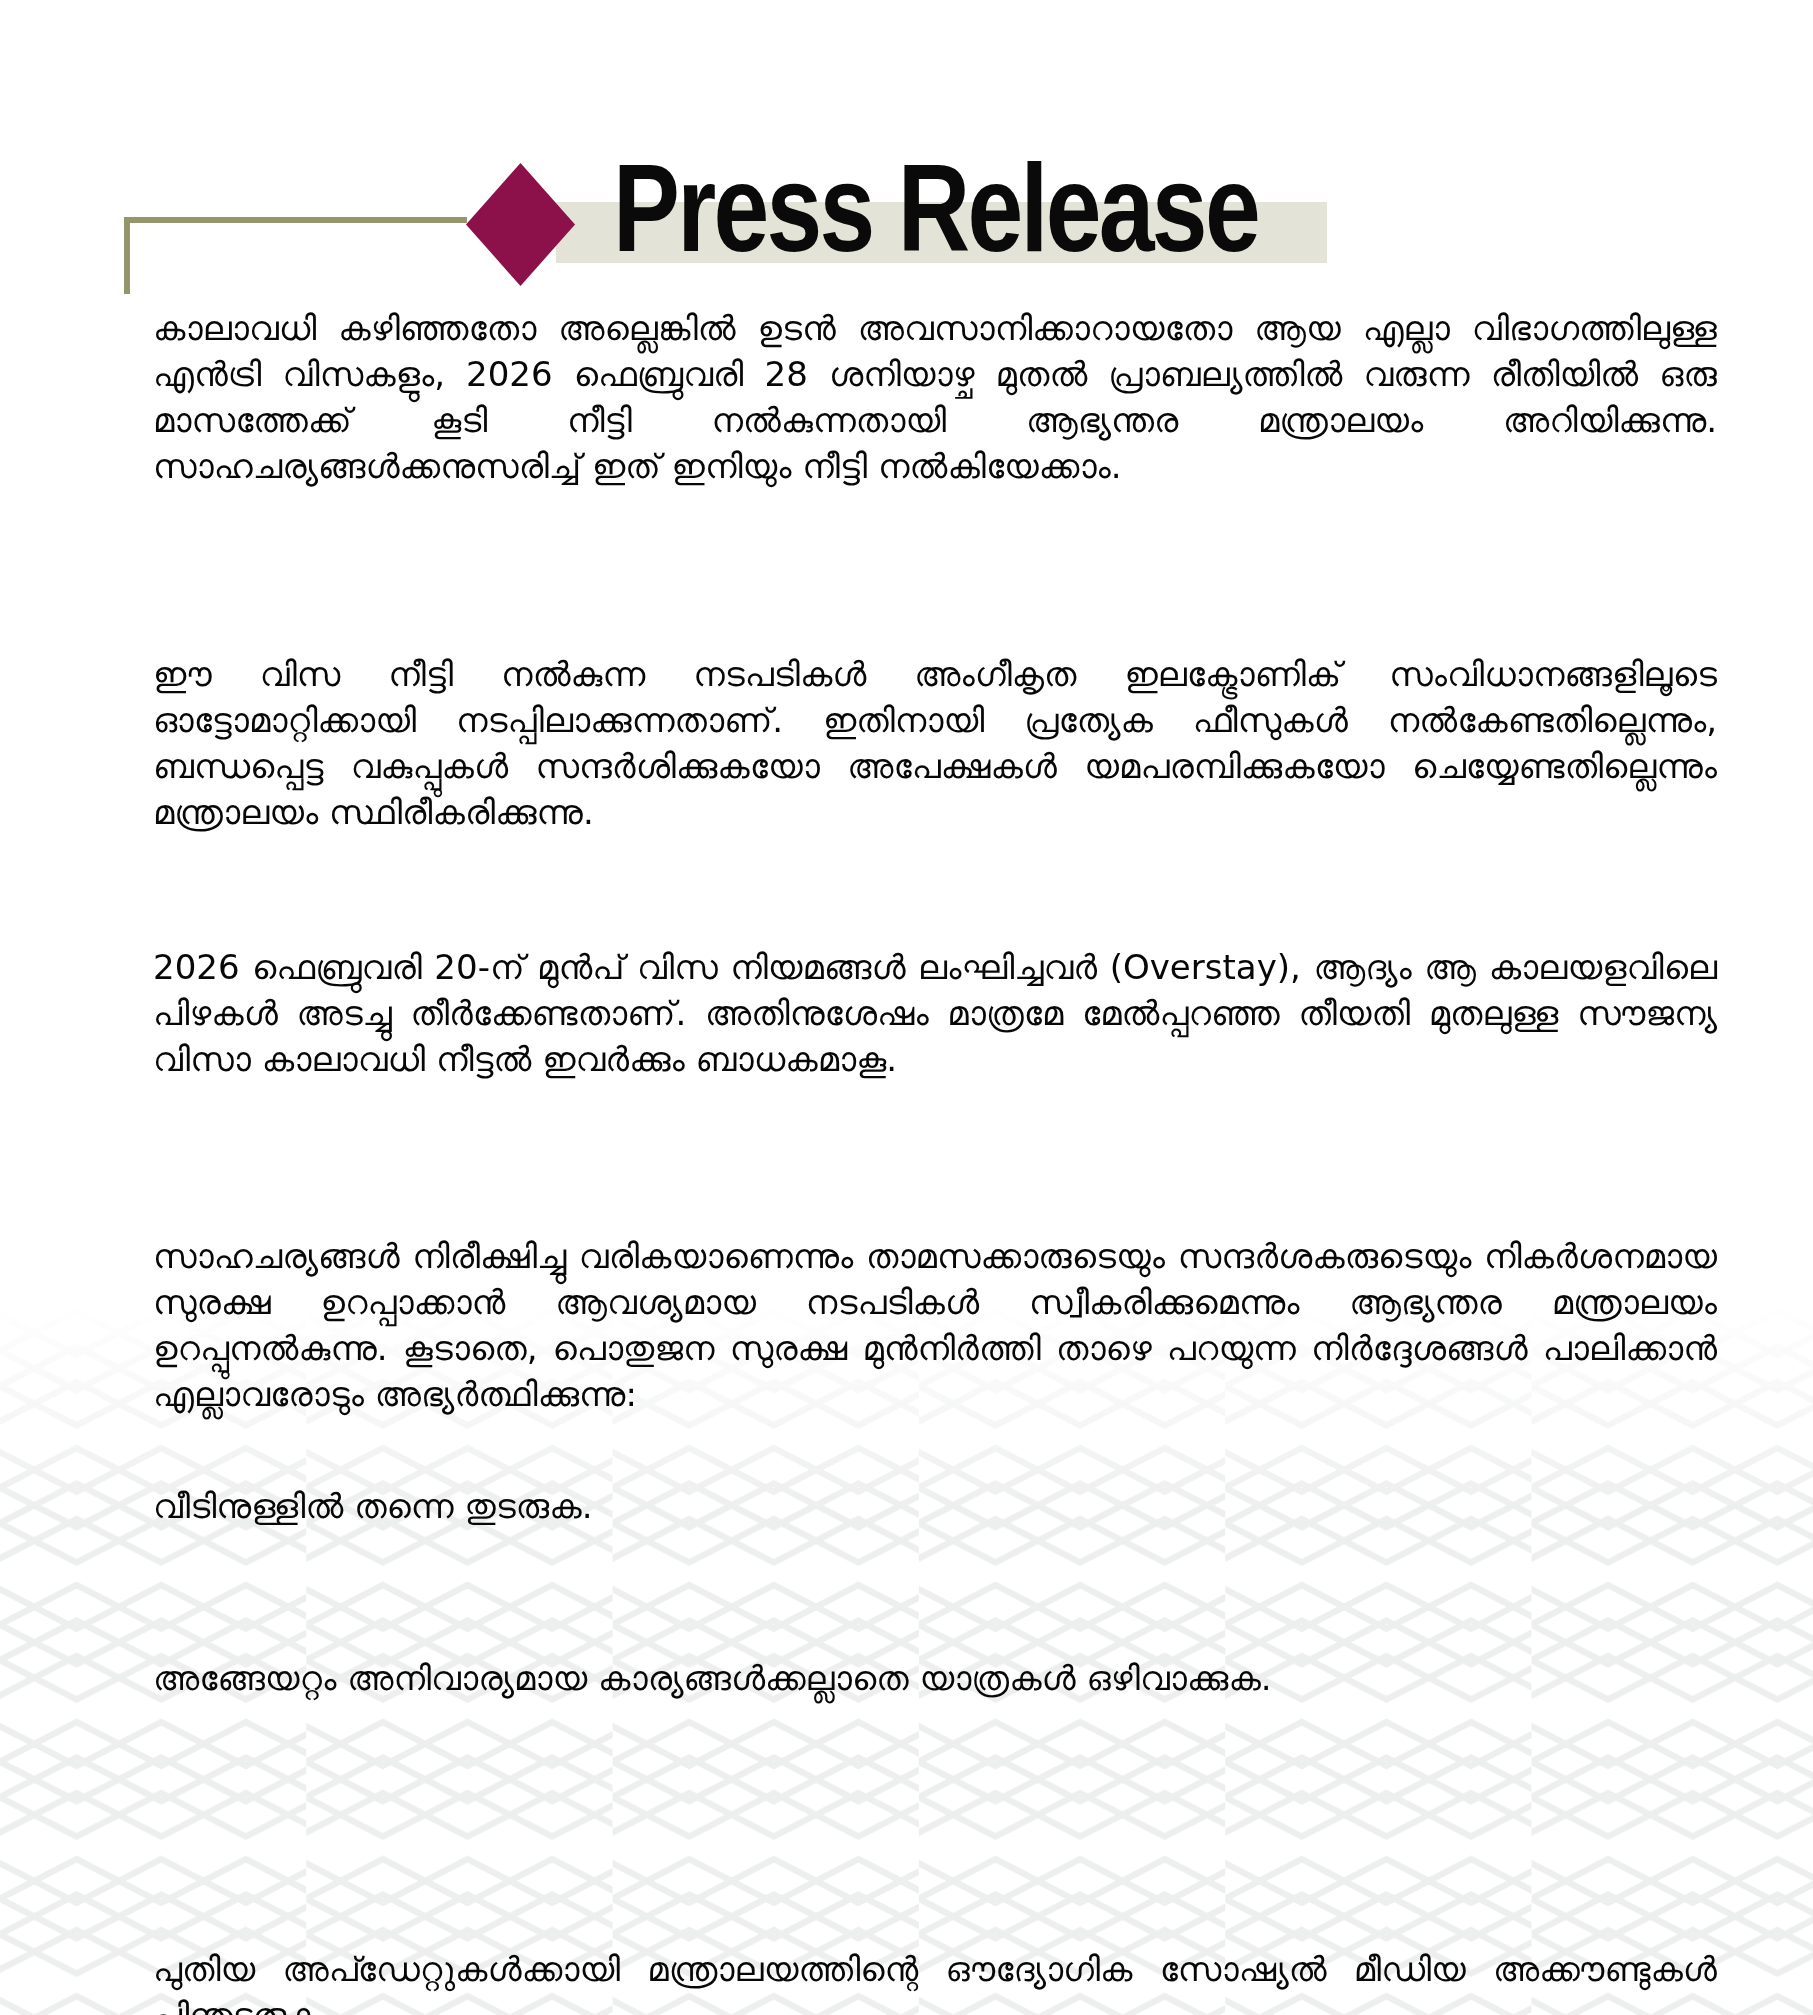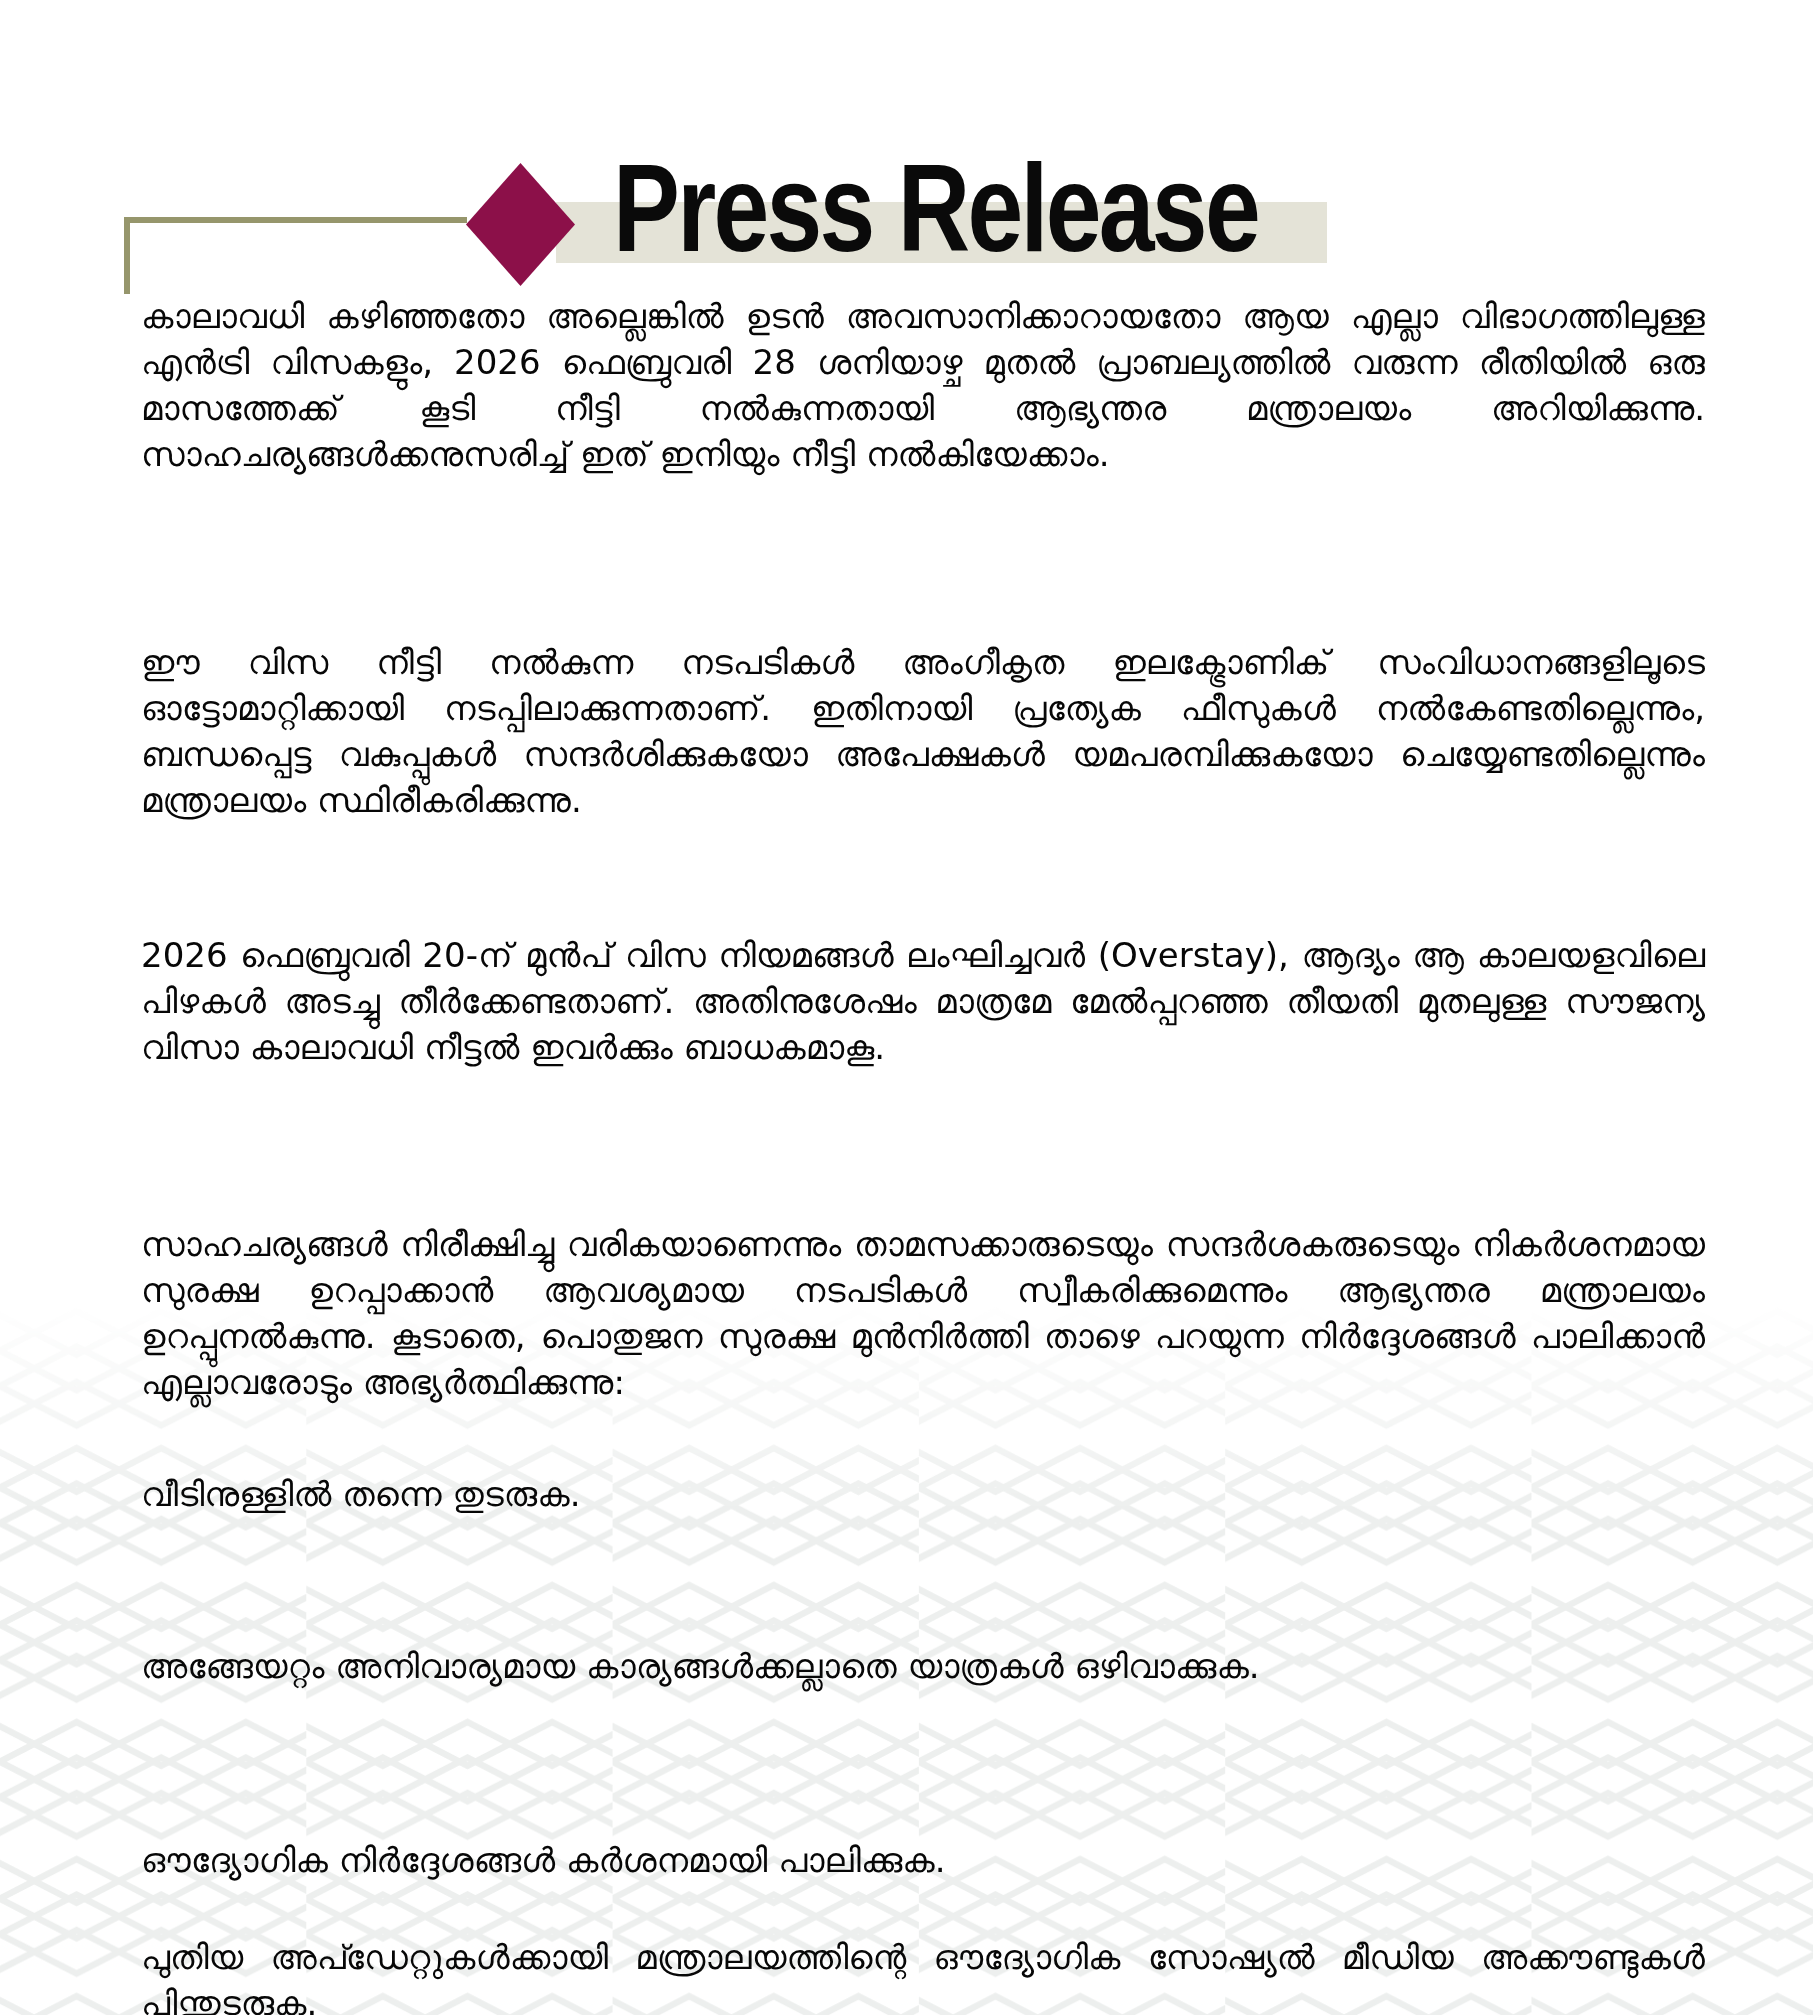--- a/index.html
+++ b/index.html
@@ -12,21 +12,21 @@
   
   .bracket-h{position:absolute;left:124px;top:217px;width:343px;height:6.4px;background:#96966C;z-index:1;}
   .bracket-v{position:absolute;left:124px;top:217px;width:6.4px;height:77px;background:#96966C;z-index:1;}
   .title-bar{position:absolute;left:556px;top:202px;width:771px;height:61px;background:#E4E3D7;z-index:1;}
   .diamond{position:absolute;left:466px;top:163px;width:109px;height:123px;background:#8C1049;z-index:2;
            clip-path:polygon(50% 0,100% 50%,50% 100%,0 50%);}
   .title{position:absolute;left:613px;top:148px;z-index:3;color:#0a0a0a;
          font-family:"Liberation Sans",sans-serif;font-weight:bold;font-size:118px;line-height:113px;
          letter-spacing:-3.2px;transform:scale(0.85,1.06);transform-origin:left top;white-space:nowrap;}
   
-  .mal{position:absolute;left:141px;width:1564px;margin:0;z-index:2;color:#070707;
+  .mal{position:absolute;left:141px;width:1564px;margin:12px;z-index:2;color:#070707;
        font-size:34px;line-height:46px;text-align:justify;text-align-last:left;
        font-family:"DejaVu Sans",sans-serif;}
 </style>
 </head>
 <body>
 
 <div class="page">
 
   <div class="wave-layer">
     <svg width="1814" height="966" xmlns="http://www.w3.org/2000/svg" viewBox="0 0 4501 2396">
@@ -52,17 +52,16 @@
   <div class="diamond"></div>
   <div class="title">Press Release</div>
 
   <p class="mal" style="top:293px">കാലാവധി കഴിഞ്ഞതോ അല്ലെങ്കിൽ ഉടൻ അവസാനിക്കാറായതോ ആയ എല്ലാ വിഭാഗത്തിലുള്ള എൻട്രി വിസകളും, 2026 ഫെബ്രുവരി 28 ശനിയാഴ്ച മുതൽ പ്രാബല്യത്തിൽ വരുന്ന രീതിയിൽ ഒരു മാസത്തേക്ക് കൂടി നീട്ടി നൽകുന്നതായി ആഭ്യന്തര മന്ത്രാലയം അറിയിക്കുന്നു. സാഹചര്യങ്ങൾക്കനുസരിച്ച് ഇത് ഇനിയും നീട്ടി നൽകിയേക്കാം.</p>
   <p class="mal" style="top:639px">ഈ വിസ നീട്ടി നൽകുന്ന നടപടികൾ അംഗീകൃത ഇലക്ട്രോണിക് സംവിധാനങ്ങളിലൂടെ ഓട്ടോമാറ്റിക്കായി നടപ്പിലാക്കുന്നതാണ്. ഇതിനായി പ്രത്യേക ഫീസുകൾ നൽകേണ്ടതില്ലെന്നും, ബന്ധപ്പെട്ട വകുപ്പുകൾ സന്ദർശിക്കുകയോ അപേക്ഷകൾ യമപരമ്പിക്കുകയോ ചെയ്യേണ്ടതില്ലെന്നും മന്ത്രാലയം സ്ഥിരീകരിക്കുന്നു.</p>
   <p class="mal" style="top:932px">2026 ഫെബ്രുവരി 20-ന് മുൻപ് വിസ നിയമങ്ങൾ ലംഘിച്ചവർ (Overstay), ആദ്യം ആ കാലയളവിലെ പിഴകൾ അടച്ചു തീർക്കേണ്ടതാണ്. അതിനുശേഷം മാത്രമേ മേൽപ്പറഞ്ഞ തീയതി മുതലുള്ള സൗജന്യ വിസാ കാലാവധി നീട്ടൽ ഇവർക്കും ബാധകമാകൂ.</p>
   <p class="mal" style="top:1221px">സാഹചര്യങ്ങൾ നിരീക്ഷിച്ചു വരികയാണെന്നും താമസക്കാരുടെയും സന്ദർശകരുടെയും നികർശനമായ സുരക്ഷ ഉറപ്പാക്കാൻ ആവശ്യമായ നടപടികൾ സ്വീകരിക്കുമെന്നും ആഭ്യന്തര മന്ത്രാലയം ഉറപ്പുനൽകുന്നു. കൂടാതെ, പൊതുജന സുരക്ഷ മുൻനിർത്തി താഴെ പറയുന്ന നിർദ്ദേശങ്ങൾ പാലിക്കാൻ എല്ലാവരോടും അഭ്യർത്ഥിക്കുന്നു:</p>
 
   <p class="mal" style="top:1471px">വീടിനുള്ളിൽ തന്നെ തുടരുക.</p>
   <p class="mal" style="top:1643px">അങ്ങേയറ്റം അനിവാര്യമായ കാര്യങ്ങൾക്കല്ലാതെ യാത്രകൾ ഒഴിവാക്കുക.</p>
-  <p class="mal" style="top:1837px">ഔദ്യോഗിക നിർദ്ദേശങ്ങൾ കർശനമായി പാലിക്കുക.</p>
   <p class="mal" style="top:1934px">പുതിയ അപ്ഡേറ്റുകൾക്കായി മന്ത്രാലയത്തിന്റെ ഔദ്യോഗിക സോഷ്യൽ മീഡിയ അക്കൗണ്ടുകൾ പിന്തുടരുക.</p>
 
 </div>
 
 
 </body></html>

